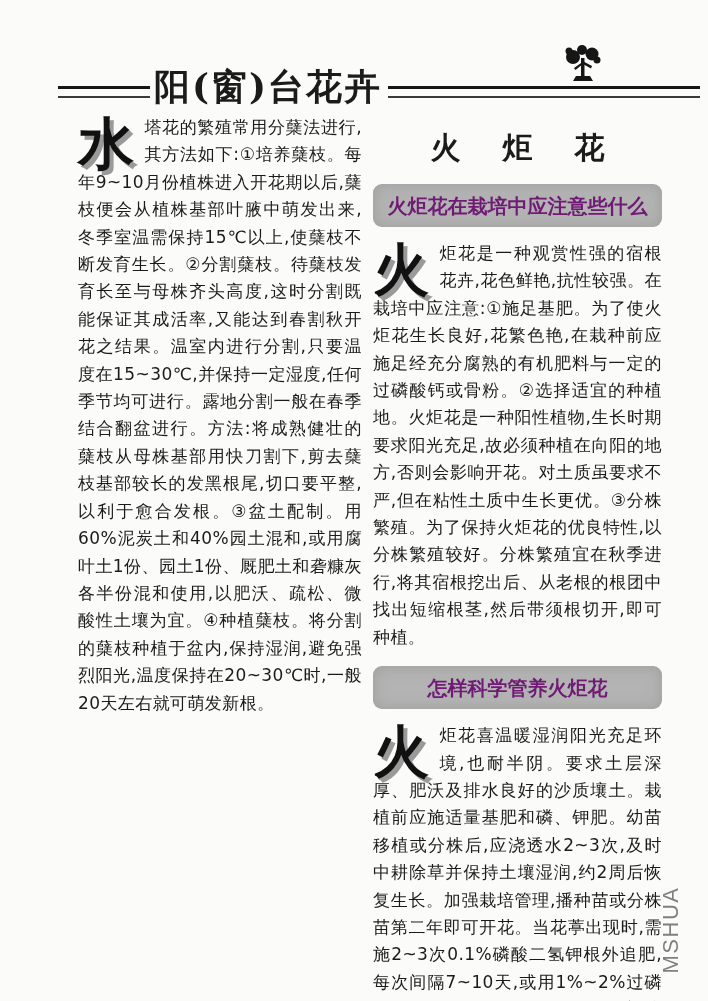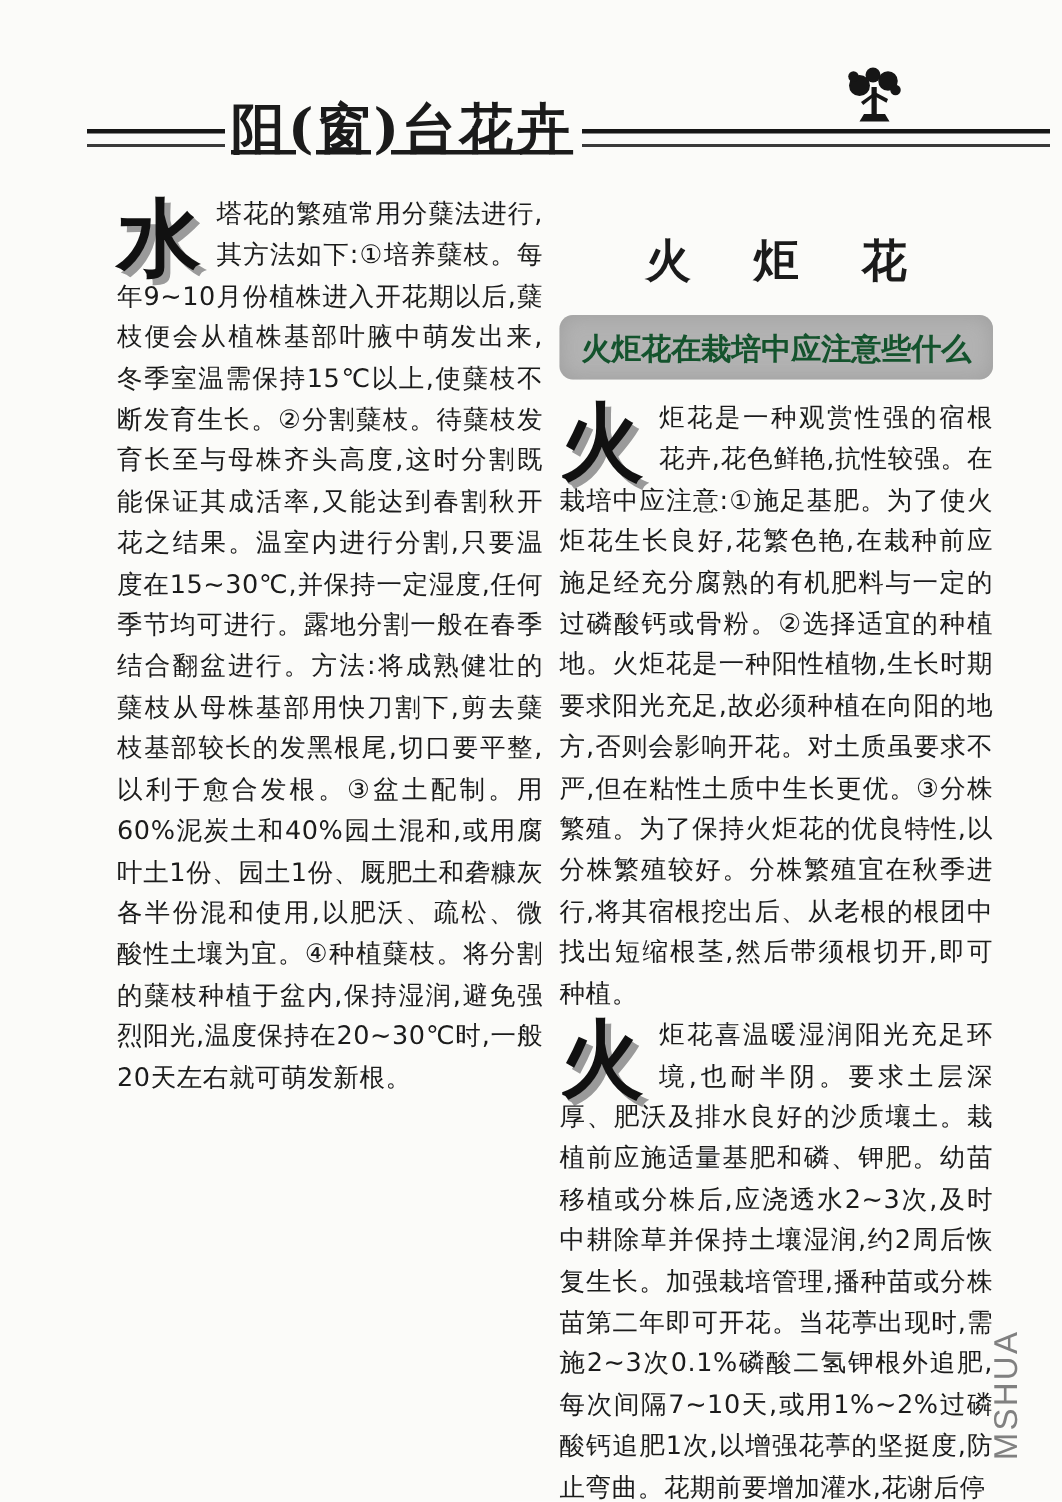--- a/index.html
+++ b/index.html
@@ -8,23 +8,22 @@
     width:708px; height:1001px;
     background:#fbfbf9;
     font-family:"DejaVu Sans", sans-serif;
     color:#1b1b1b;
     overflow:hidden;
   }
   
   .header {
     display:flex;
     align-items:flex-end;
-    margin:52px 8px 16px 58px;
+    margin:52px 8px 0 58px;
     height:52px;
-    text-decoration:underline;
   }
   .hrule {
     height:7px;
     border-top:3px solid #161616;
     border-bottom:2px solid #3a3a3a;
     margin-bottom:6px;
   }
   .hrule-left { width:92px; }
   .hrule-right { flex:1; position:relative; }
   .htitle {
@@ -58,35 +57,35 @@
   }
   .sec-heading {
     background:#b3b3b3;
     border-radius:9px;
     text-align:center;
     font-weight:bold;
     font-size:20px;
     line-height:1;
     padding:12px 0 11px 0;
     margin:15px 0 13px 0;
-    color:#14532d;
+    color:#701a75;
     box-shadow: inset 0 0 14px rgba(140,140,140,.55);
   }
   .dropcap {
     float:left;
     font-size:56px;
     line-height:50px;
     font-weight:900;
     font-family:"DejaVu Serif", serif;
     margin:4px 10px 0 0;
     color:#111;
     text-shadow:4px 4px 0 #9a9a9a;
   }
   .article-title {
-    margin:24px 0 2px 0;
+    margin:14px 0 2px 0;
     text-align:center;
     font-size:30px;
     font-weight:600;
     letter-spacing:42px;
     text-indent:42px;
     font-family:"DejaVu Serif", serif;
     white-space:nowrap;
   }
   
   .watermark {
@@ -136,20 +135,21 @@
         <span class="dropcap">水</span><span>塔花的繁殖常用分蘖法进行,其方法如下:①培养蘖枝。每年9~10月份植株进入开花期以后,蘖枝便会从植株基部叶腋中萌发出来,冬季室温需保持15℃以上,使蘖枝不断发育生长。②分割蘖枝。待蘖枝发育长至与母株齐头高度,这时分割既能保证其成活率,又能达到春割秋开花之结果。温室内进行分割,只要温度在15~30℃,并保持一定湿度,任何季节均可进行。露地分割一般在春季结合翻盆进行。方法:将成熟健壮的蘖枝从母株基部用快刀割下,剪去蘖枝基部较长的发黑根尾,切口要平整,以利于愈合发根。③盆土配制。用60%泥炭土和40%园土混和,或用腐叶土1份、园土1份、厩肥土和砻糠灰各半份混和使用,以肥沃、疏松、微酸性土壤为宜。④种植蘖枝。将分割的蘖枝种植于盆内,保持湿润,避免强烈阳光,温度保持在20~30℃时,一般20天左右就可萌发新根。</span>
       </p>
     </div>
 
     <div class="col-right">
       <h1 class="article-title">火炬花</h1>
       <div class="sec-heading">火炬花在栽培中应注意些什么</div>
       <p class="body-text">
         <span class="dropcap">火</span><span>炬花是一种观赏性强的宿根花卉,花色鲜艳,抗性较强。在栽培中应注意:①施足基肥。为了使火炬花生长良好,花繁色艳,在栽种前应施足经充分腐熟的有机肥料与一定的过磷酸钙或骨粉。②选择适宜的种植地。火炬花是一种阳性植物,生长时期要求阳光充足,故必须种植在向阳的地方,否则会影响开花。对土质虽要求不严,但在粘性土质中生长更优。③分株繁殖。为了保持火炬花的优良特性,以分株繁殖较好。分株繁殖宜在秋季进行,将其宿根挖出后、从老根的根团中找出短缩根茎,然后带须根切开,即可种植。</span>
       </p>
+      <div class="sec-heading">怎样科学管养火炬花</div>
       <p class="body-text">
         <span class="dropcap">火</span><span>炬花喜温暖湿润阳光充足环境,也耐半阴。要求土层深厚、肥沃及排水良好的沙质壤土。栽植前应施适量基肥和磷、钾肥。幼苗移植或分株后,应浇透水2~3次,及时中耕除草并保持土壤湿润,约2周后恢复生长。加强栽培管理,播种苗或分株苗第二年即可开花。当花葶出现时,需施2~3次0.1%磷酸二氢钾根外追肥,每次间隔7~10天,或用1%~2%过磷酸钙追肥1次,以增强花葶的坚挺度,防止弯曲。花期前要增加灌水,花谢后停</span>
       </p>
     </div>
 
   </div>
 
   <div class="watermark">MSHUA</div>
 
 </div>

